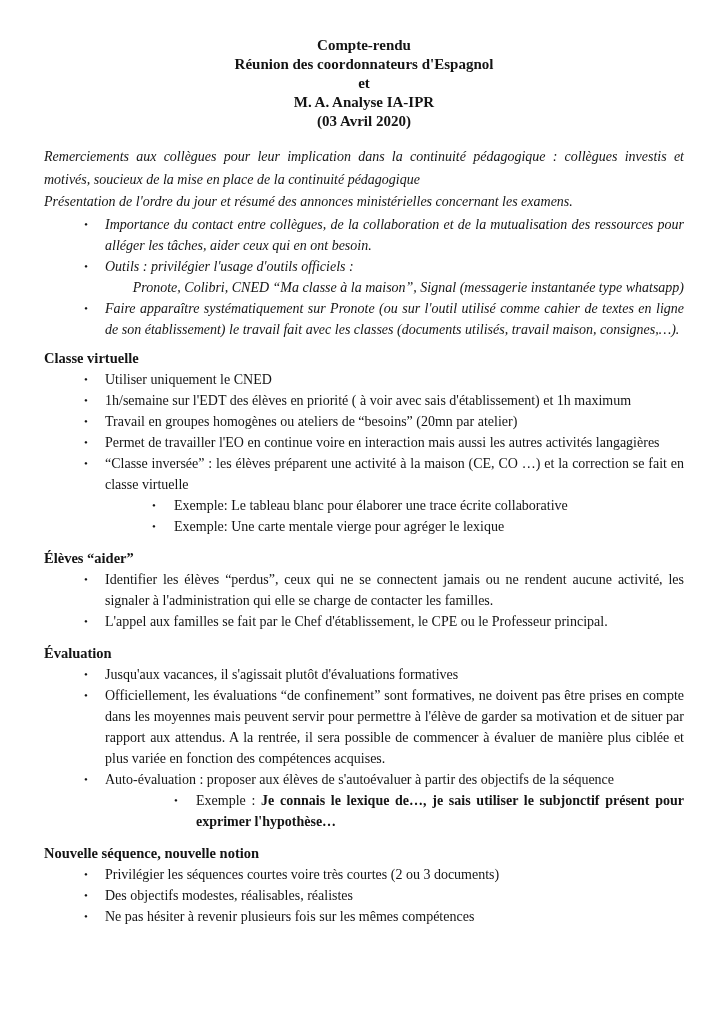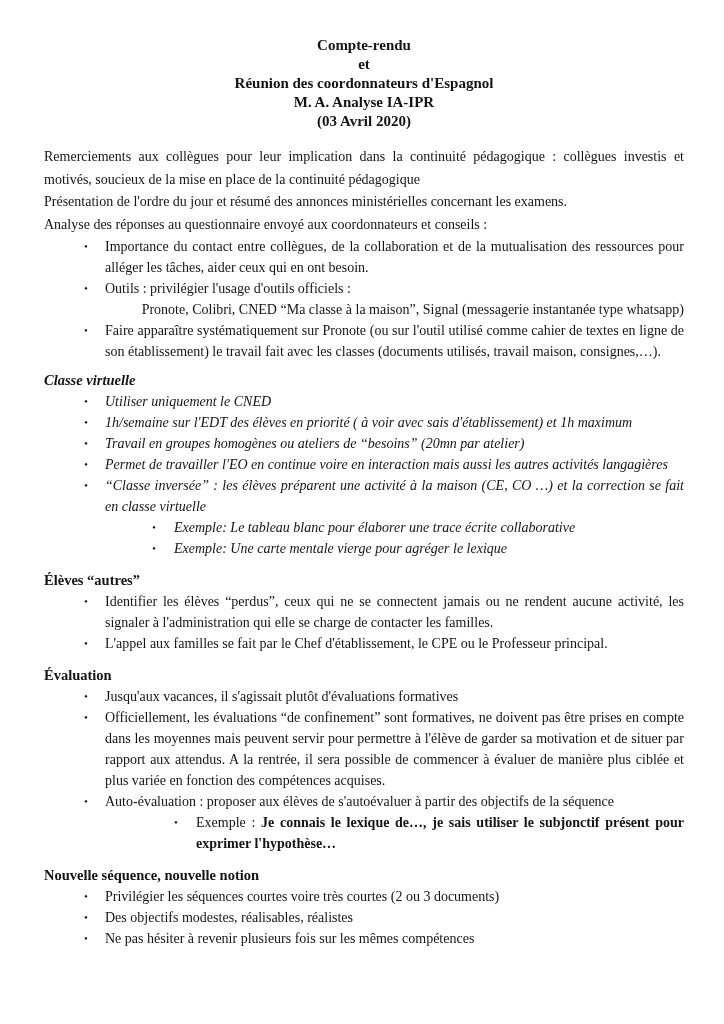--- a/index.html
+++ b/index.html
@@ -25,36 +25,36 @@
   
   .title-block {
     text-align: center;
     font-weight: bold;
     font-size: 15px;
     line-height: 19px;
   }
   .title-line { white-space: nowrap; }
 
   
-  .intro { margin-top: 15px; }
+  .intro { margin-top: 15px; font-style: italic; }
   .para {
     margin: 0;
     text-align: justify;
     line-height: 22.5px;
   }
 
   
   .heading {
     font-weight: bold;
     font-size: 14.5px;
     line-height: 21px;
     margin: 0;
   }
   .sect { margin-top: 11px; }
-  .sect-tight { margin-top: 8px; font-style: italic; }
+  .sect-tight { margin-top: 8px; }
 
   
   .list { margin: 0; }
   .li {
     display: flex;
     align-items: flex-start;
   }
   .l1 { margin-left: 40px; }
   .l1 > .marker { flex: 0 0 21px; }
   .l2 { margin-left: 108px; }
@@ -78,30 +78,29 @@
     font-weight: bold;
   }
 </style>
 </head>
 <body>
 
 <div class="page">
 
   <header class="title-block">
     <div class="title-line">Compte-rendu</div>
+    <div class="title-line">Réunion des coordonnateurs d'Espagnol</div>
     <div class="title-line">et</div>
-    <div class="title-line">Réunion des coordonnateurs d'Espagnol</div>
     <div class="title-line">M. A. Analyse IA-IPR</div>
     <div class="title-line">(03 Avril 2020)</div>
   </header>
 
   <section class="intro">
     <p class="para">Remerciements aux collègues pour leur implication dans la continuité pédagogique : collègues investis et motivés, soucieux de la mise en place de la continuité pédagogique</p>
     <p class="para">Présentation de l'ordre du jour et résumé des annonces ministérielles concernant les examens.</p>
-    <p class="para">Analyse des réponses au questionnaire envoyé aux coordonnateurs et conseils :</p>
 
     <div class="list">
       <div class="li l1">
         <span class="marker">•</span>
         <span class="li-text">Importance du contact entre collègues, de la collaboration et de la mutualisation des ressources pour alléger les tâches, aider ceux qui en ont besoin.</span>
       </div>
       <div class="li l1">
         <span class="marker">•</span>
         <span class="li-text">Outils : privilégier l'usage d'outils officiels :</span>
       </div>
@@ -141,21 +140,21 @@
         <span class="li-text">Exemple: Le tableau blanc pour élaborer une trace écrite collaborative</span>
       </div>
       <div class="li l2">
         <span class="marker">•</span>
         <span class="li-text">Exemple: Une carte mentale vierge pour agréger le lexique</span>
       </div>
     </div>
   </section>
 
   <section class="sect">
-    <h2 class="heading">Élèves “autres”</h2>
+    <h2 class="heading">Élèves “aider”</h2>
     <div class="list">
       <div class="li l1">
         <span class="marker">•</span>
         <span class="li-text">Identifier les élèves “perdus”, ceux qui ne se connectent jamais ou ne rendent aucune activité, les signaler à l'administration qui elle se charge de contacter les familles.</span>
       </div>
       <div class="li l1">
         <span class="marker">•</span>
         <span class="li-text">L'appel aux familles se fait par le Chef d'établissement, le CPE ou le Professeur principal.</span>
       </div>
     </div>

